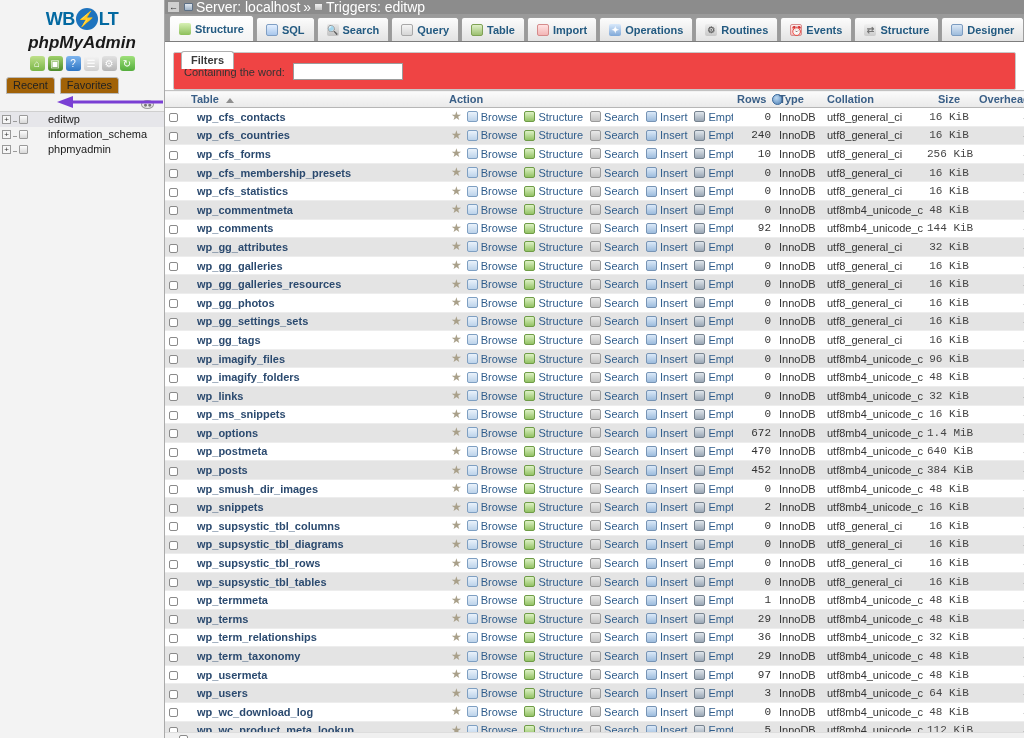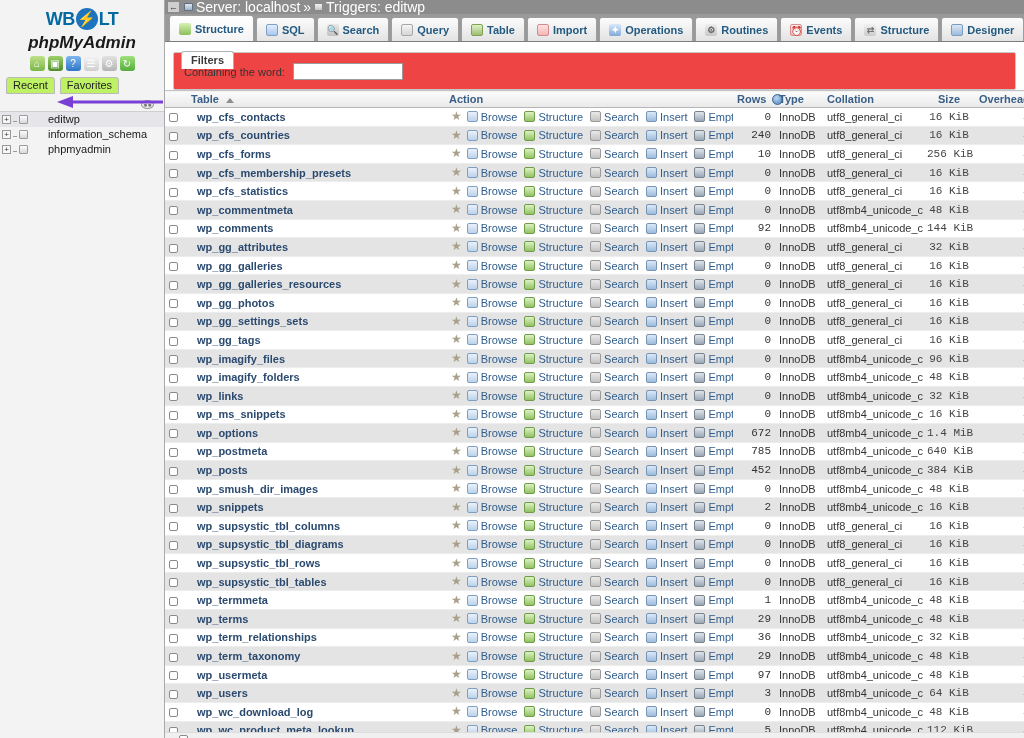--- a/index.html
+++ b/index.html
@@ -48,21 +48,21 @@
   }
   .ni-home{background:linear-gradient(#bfe08a,#7ab648);color:#2b4d12;}
   .ni-exit{background:linear-gradient(#9ed06a,#4e8b2a);}
   .ni-help{background:linear-gradient(#7fb6ef,#2f76c4);}
   .ni-doc{background:linear-gradient(#f4f4f4,#cfcfcf);color:#777;}
   .ni-gear{background:linear-gradient(#e2e2e2,#b4b4b4);color:#555;}
   .ni-refresh{background:linear-gradient(#9fe07a,#54ad3c);}
 
   .rf-row{ display:flex; gap:5px; margin:6px 0 0 6px; }
   .rf-tab{
-    border:1px solid #b9b9b9; background:#bef264;
+    border:1px solid #b9b9b9; background:#a16207;
     border-radius:3px 3px 0 0;
     padding:1px 6px 2px; font-size:11px; color:#222;
   }
   .db-tools{ text-align:right; padding:3px 10px 2px 0; }
   .db-tools .gl{
     display:inline-block; width:13px;height:9px;border-radius:50%;
     border:1px solid #999; background:#e7e7e7;
     font-size:7px; line-height:8px; text-align:center; color:#777;
   }
   .tree{ border-top:1px solid #cfcfcf; }
@@ -1020,21 +1020,21 @@
                   <span class="act">
                     <span class="ic ic-insert"></span>
                     <span>Insert</span>
                   </span>
                   <span class="act">
                     <span class="ic ic-empty"></span>
                     <span>Empty</span>
                   </span>
                 </div>
               </td>
-              <td class="col-rows num">785</td>
+              <td class="col-rows num">470</td>
               <td class="col-type typ">InnoDB</td>
               <td class="col-coll coll">utf8mb4_unicode_ci</td>
               <td class="col-size size">640 KiB</td>
               <td class="col-over over">-</td>
             </tr>
             <tr class="even">
               <td class="col-chk"><span class="chk"></span></td>
               <td class="col-name"><span class="tname">wp_posts</span></td>
               <td class="col-action">
                 <div class="actions">

